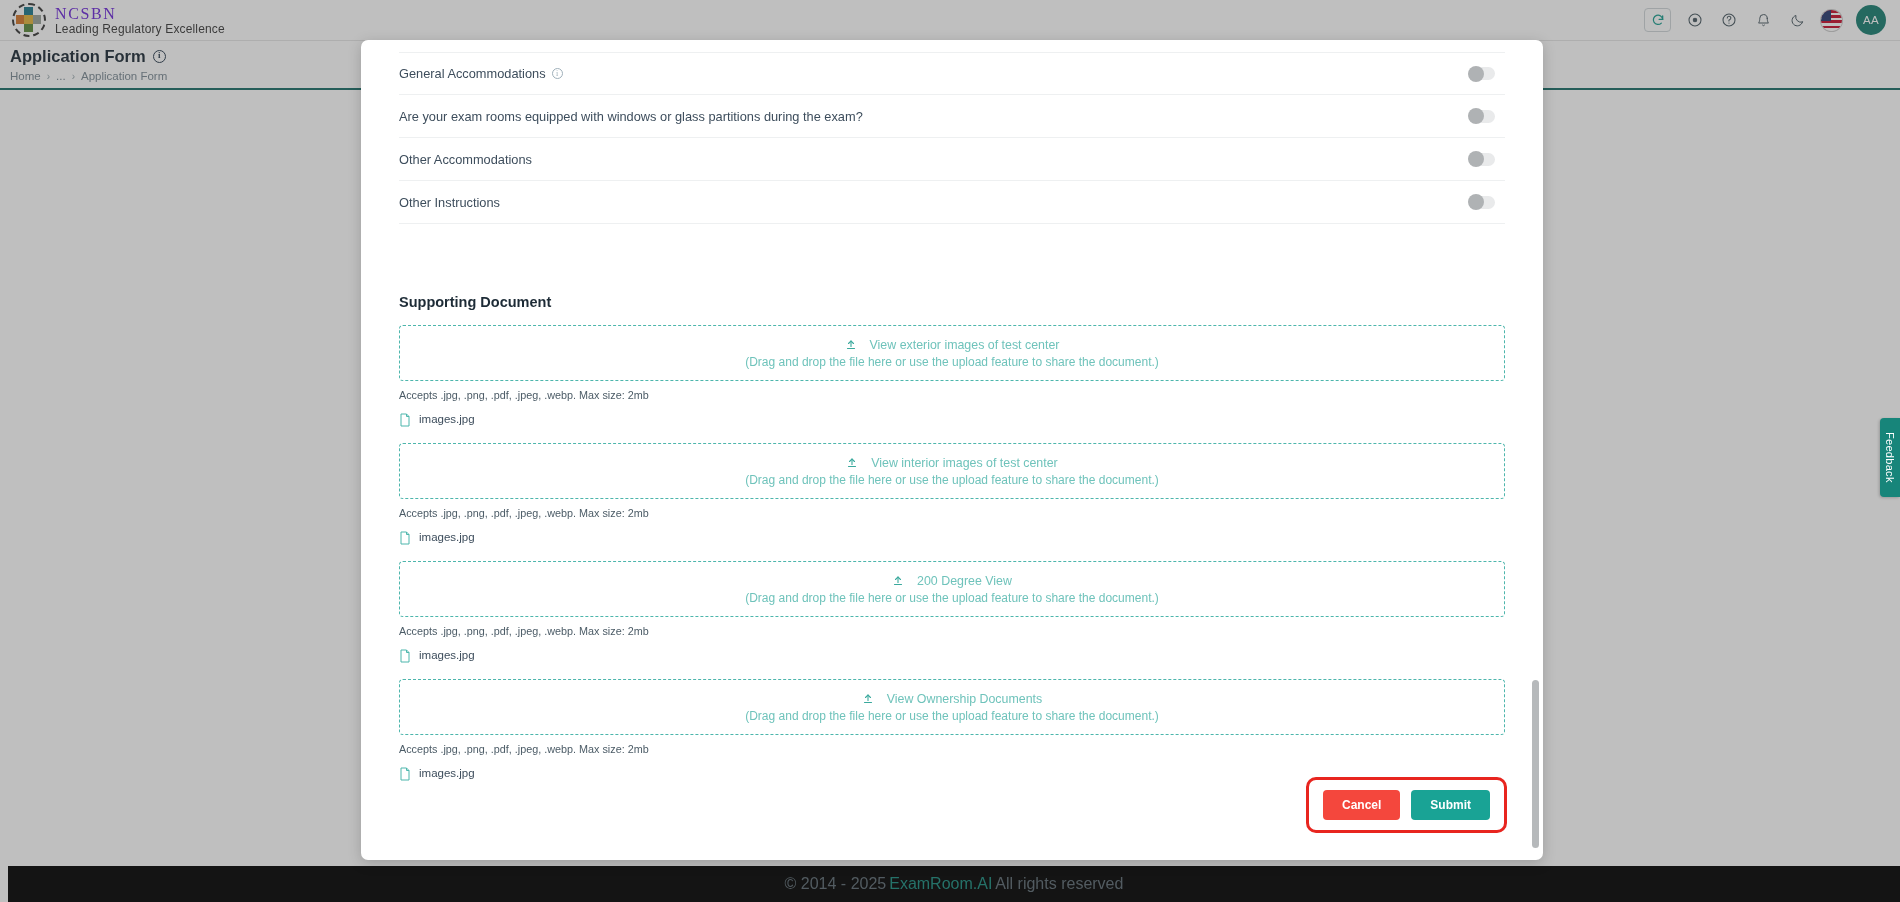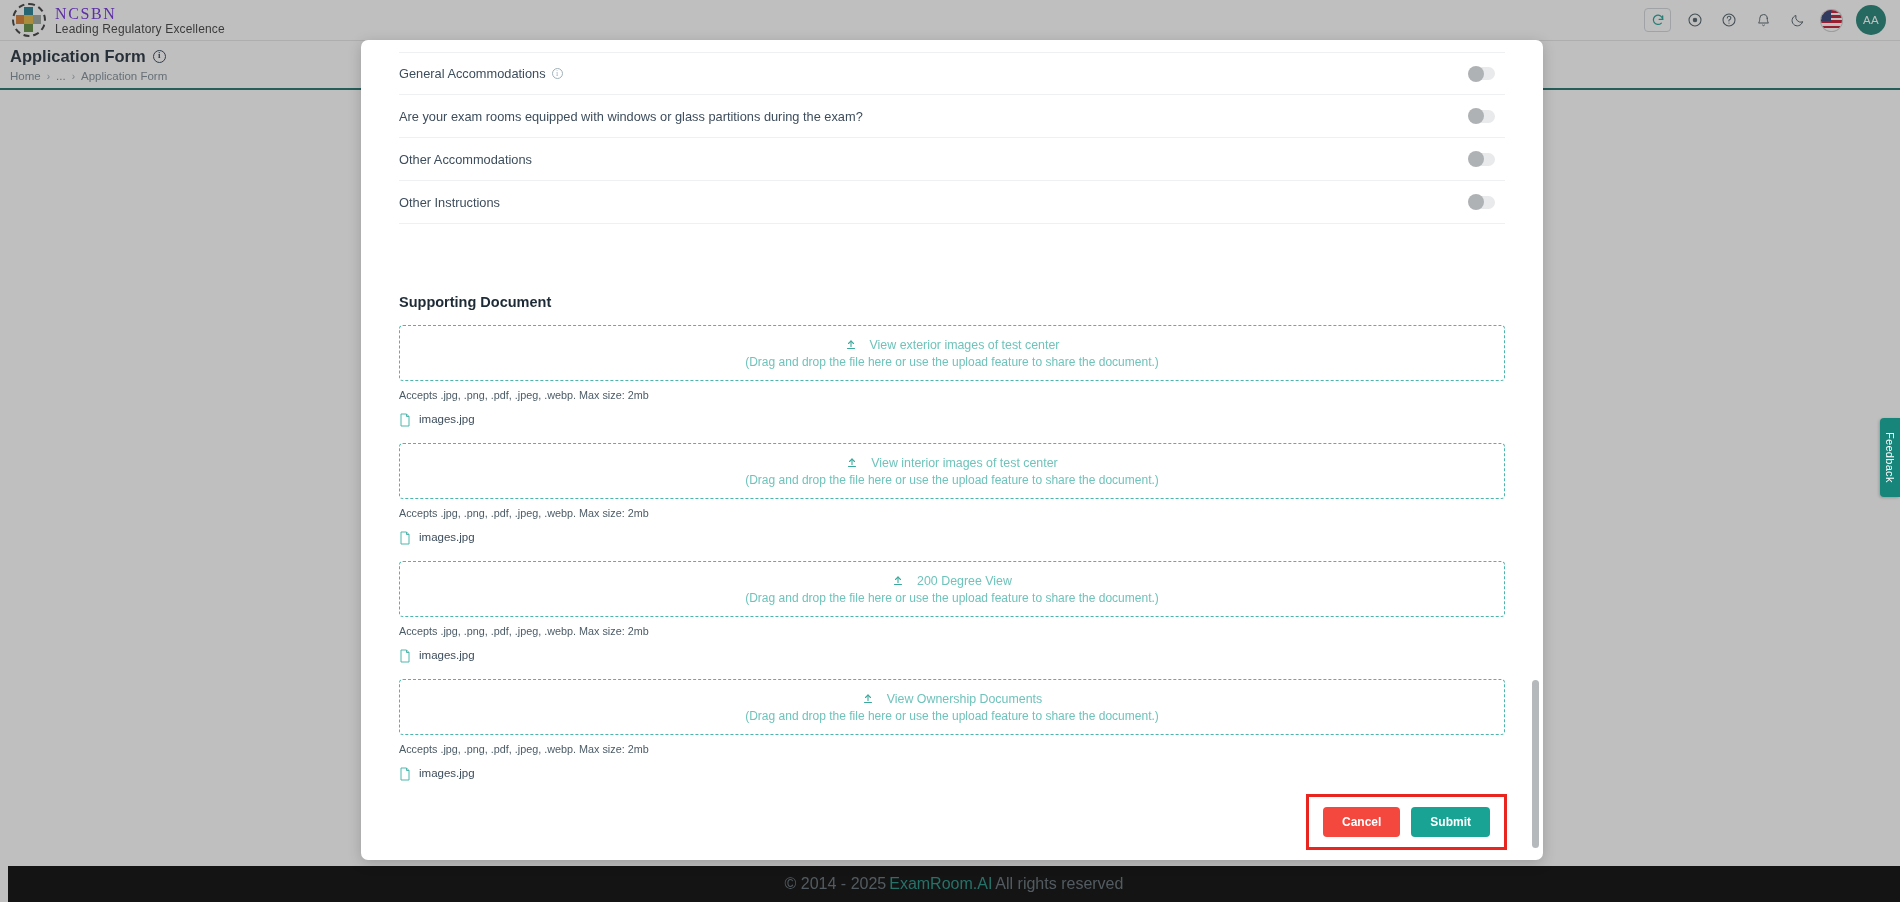--- a/index.html
+++ b/index.html
@@ -249,23 +249,23 @@
 
   .attached {
     display: flex; align-items: flex-start; gap: 8px;
     margin-top: 12px; margin-bottom: 16px;
     font-size: 11.5px; color: #3d4d5c;
   }
 
   
   .actions-wrap {
     position: absolute;
-    right: 36px; bottom: 10px;
+    right: 36px; bottom: 27px;
     border: 3px solid #e8251f;
-    border-radius: 0;
+    border-radius: 10px;
     padding: 10px 14px;
     background: #fff;
   }
   .actions { display: flex; gap: 11px; }
   .btn {
     border: none;
     border-radius: 4px;
     padding: 8px 19px;
     font-size: 12px;
     font-weight: bold;

